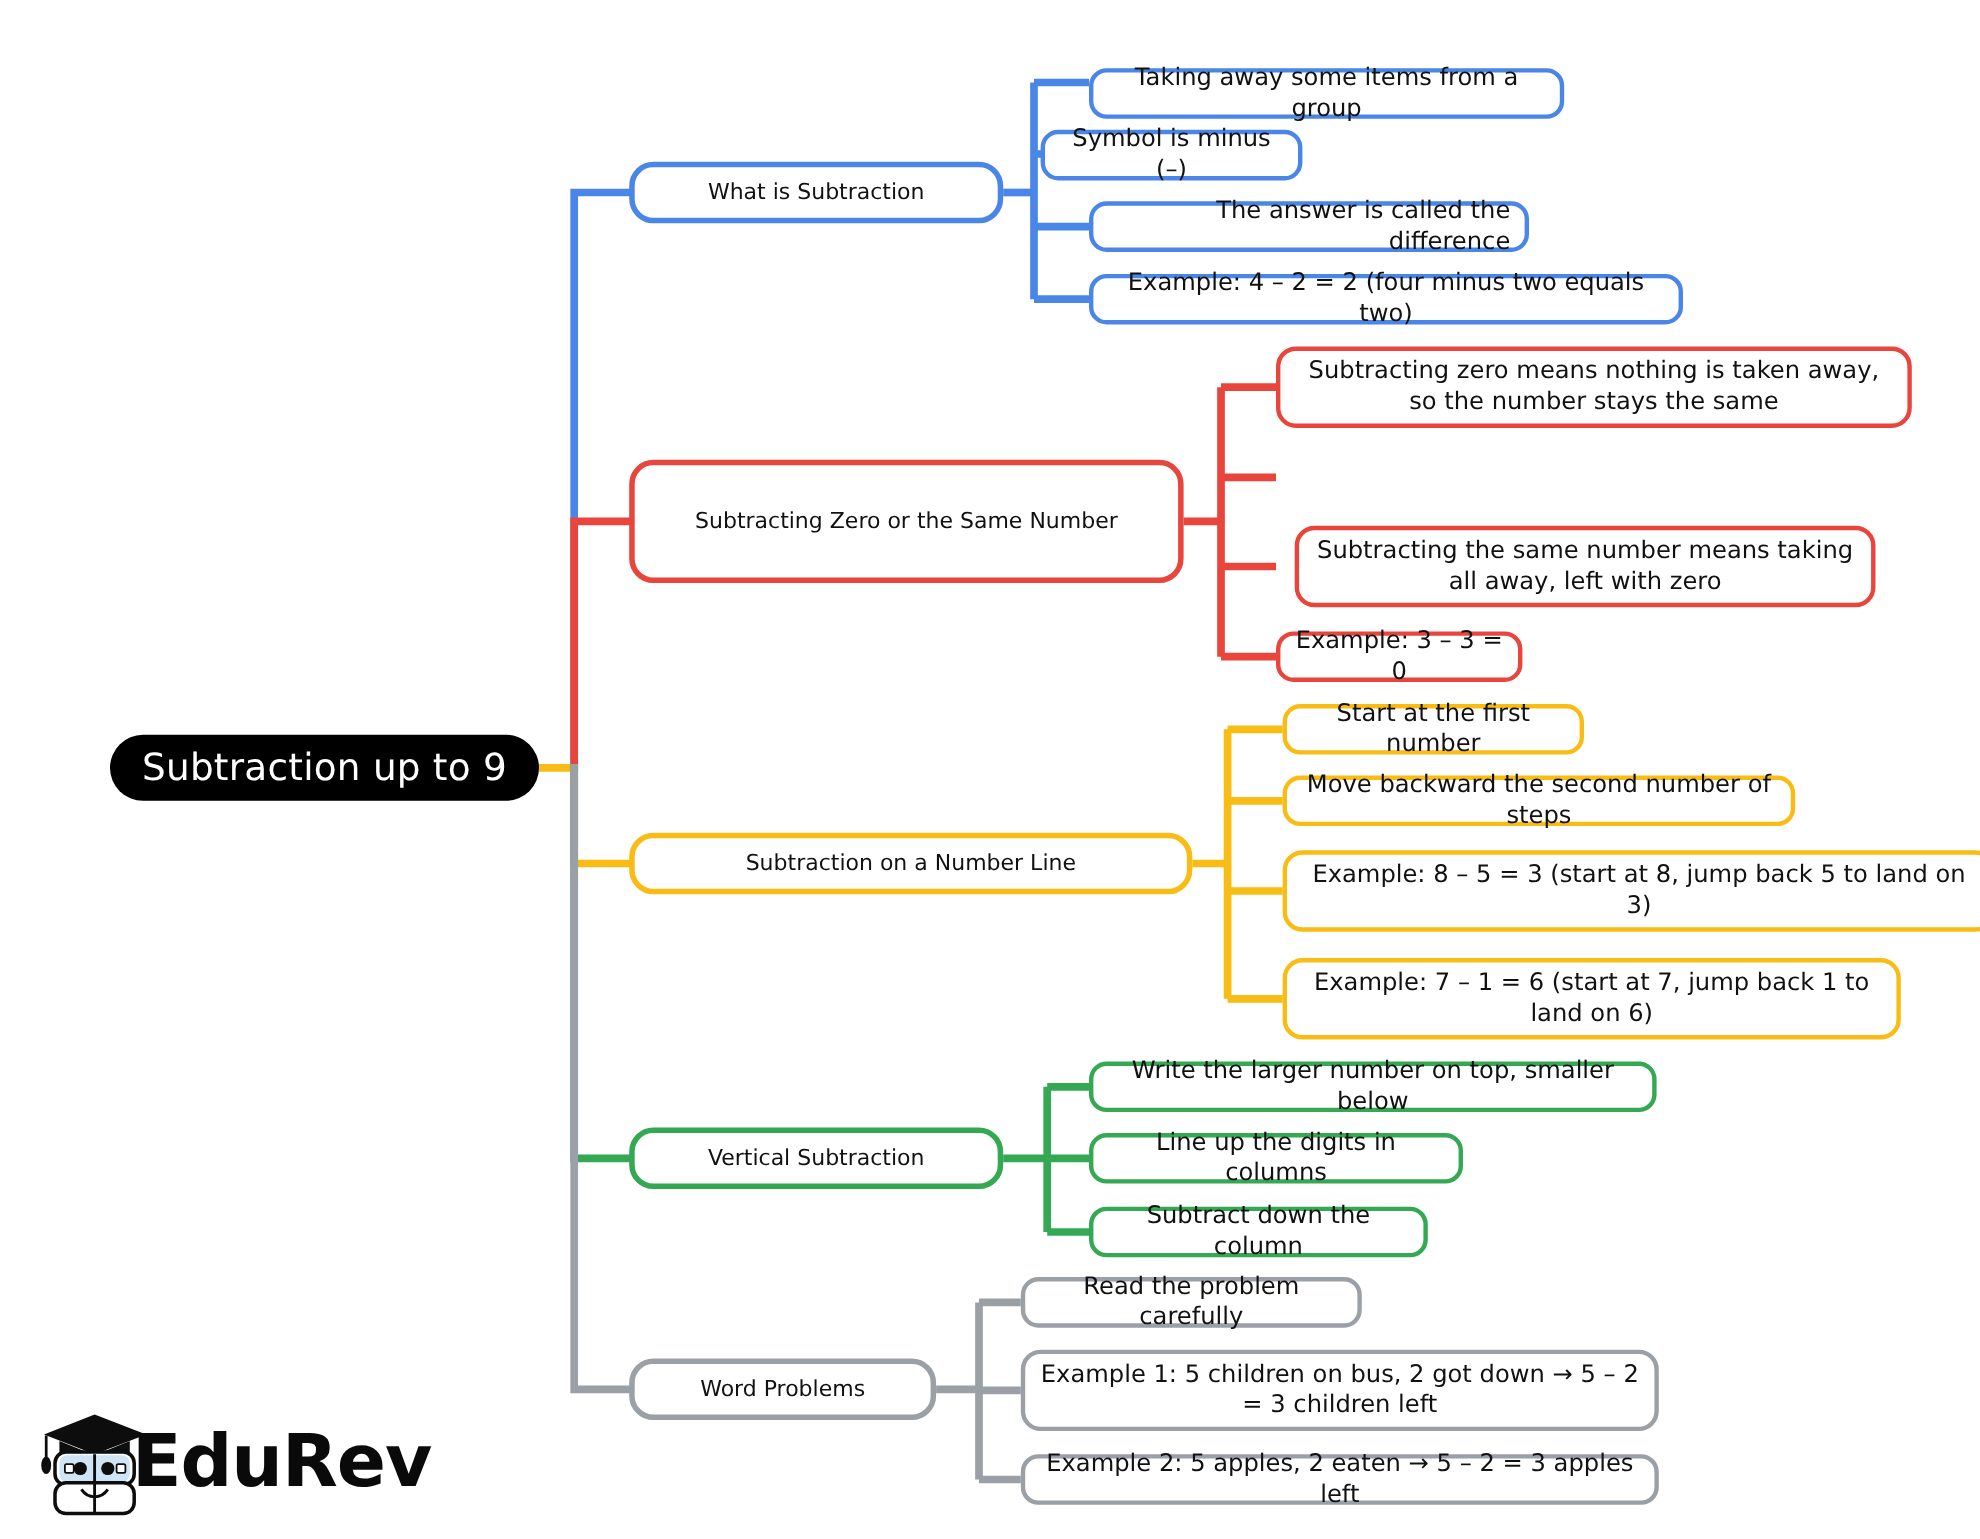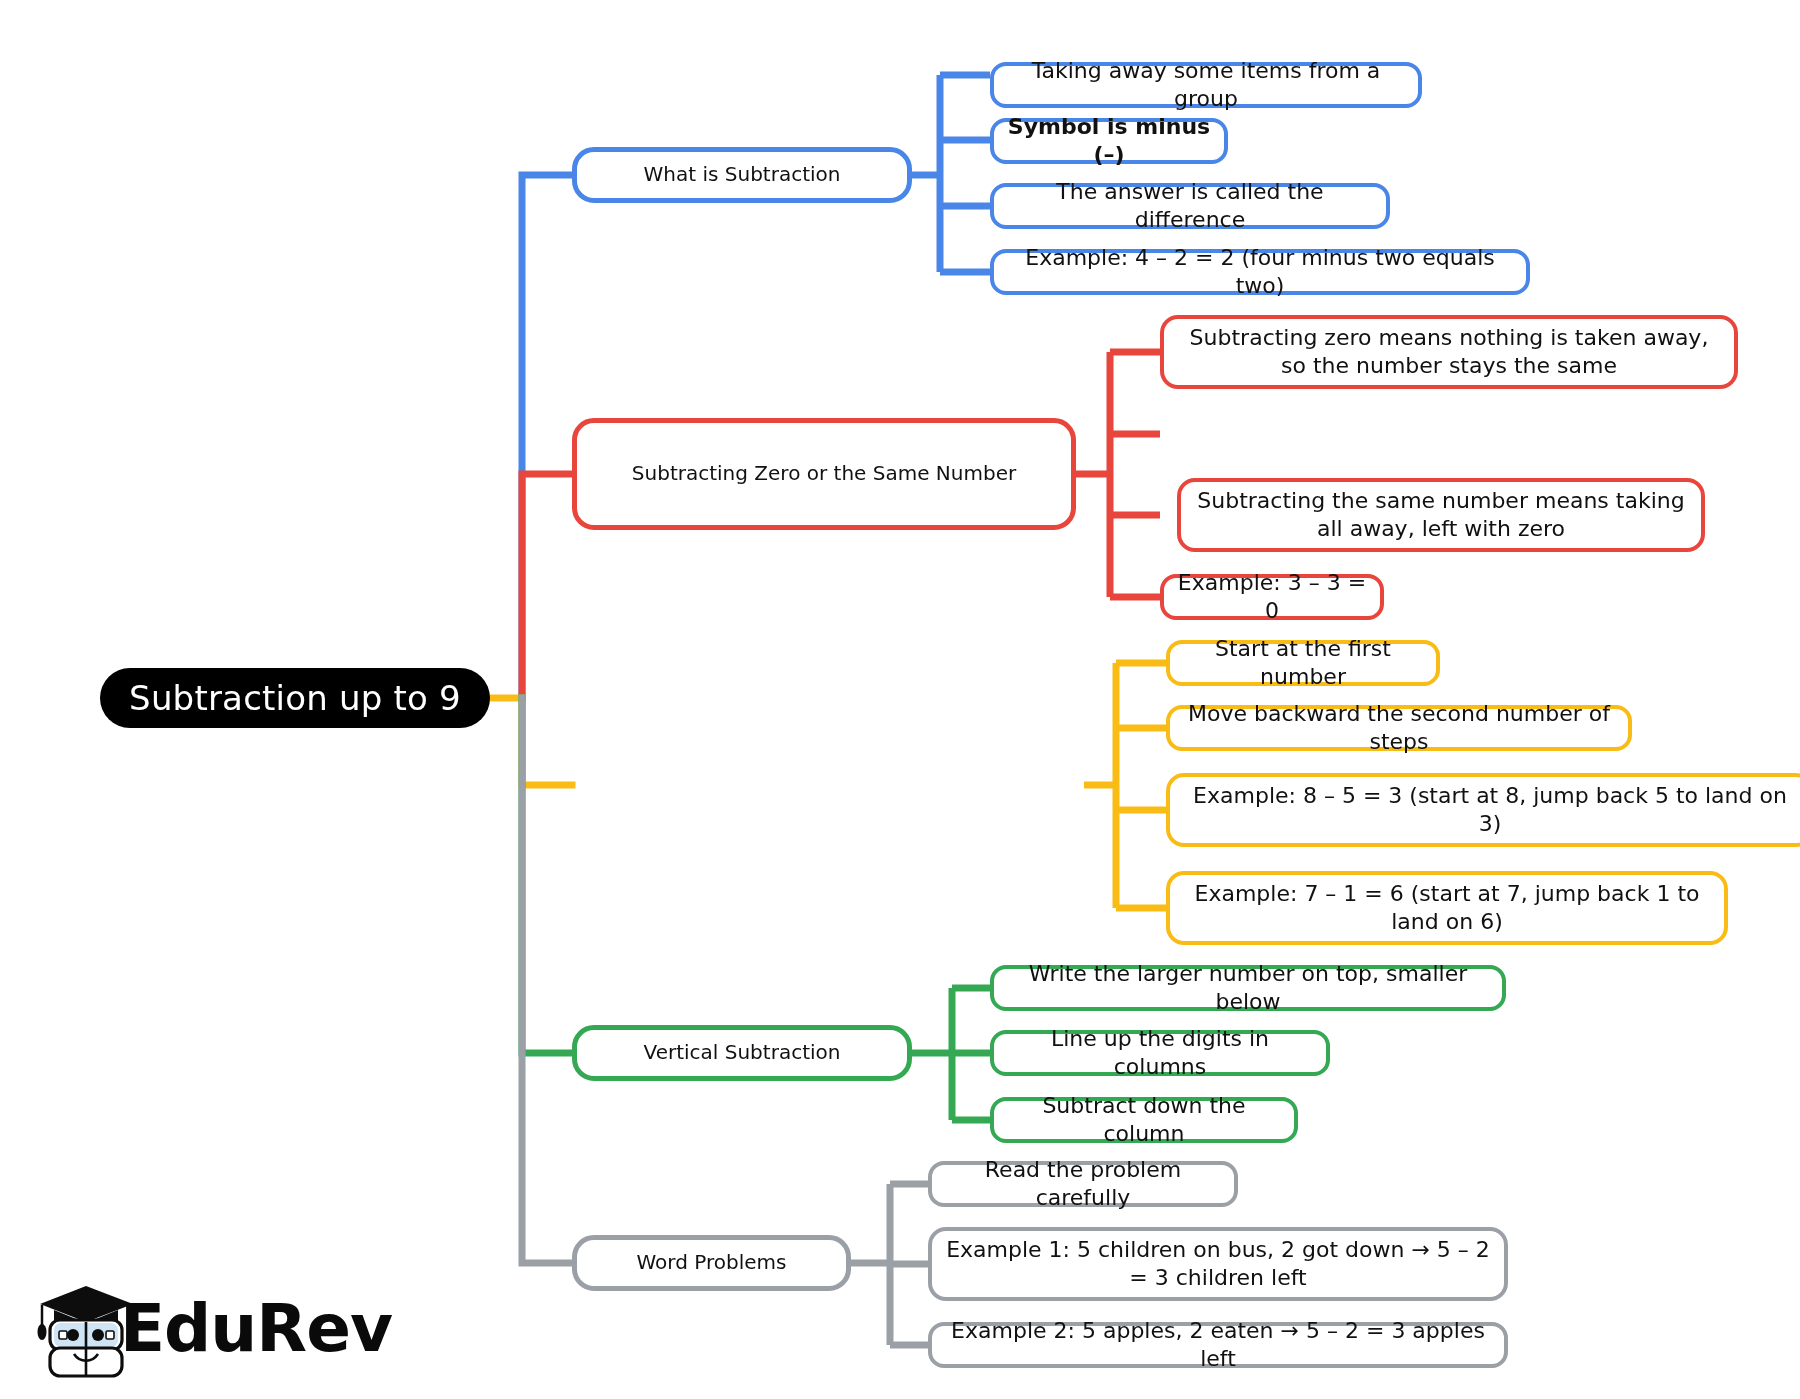--- a/index.html
+++ b/index.html
@@ -140,44 +140,47 @@
     <span>Subtraction up to 9</span>
   </div>
 
   <div class="node branch-node" style="left:572px; top:147px; width:340px; height:56px; border-color:#4a86e8;">
     <span>What is Subtraction</span>
   </div>
 
   <div class="node leaf-node" style="left:990px; top:52px; width:432px; height:46px; border-color:#4a86e8;margin-top:10px;">
     <span>Taking away some items from a group</span>
   </div>
-  <div class="node leaf-node" style="left:990px; top:118px; width:238px; height:46px; border-color:#4a86e8;font-weight:bold;">
+  <div class="node leaf-node" style="left:946px; top:118px; width:238px; height:46px; border-color:#4a86e8;">
     <span>Symbol is minus (–)</span>
   </div>
-  <div class="node leaf-node" style="left:990px; top:183px; width:400px; height:46px; border-color:#4a86e8;">
+  <div class="node leaf-node" style="left:990px; top:183px; width:400px; height:46px; border-color:#4a86e8;text-align:right;">
     <span>The answer is called the difference</span>
   </div>
   <div class="node leaf-node" style="left:990px; top:249px; width:540px; height:46px; border-color:#4a86e8;">
     <span>Example: 4 – 2 = 2 (four minus two equals two)</span>
   </div>
 
   <div class="node branch-node" style="left:572px; top:418px; width:504px; height:112px; border-color:#e8453c;">
     <span>Subtracting Zero or the Same Number</span>
   </div>
 
   <div class="node leaf-node two-line" style="left:1160px; top:315px; width:578px; height:74px; border-color:#e8453c;">
     <span>Subtracting zero means nothing is taken away, so the number stays the same</span>
   </div>
   <div class="node leaf-node two-line" style="left:1160px; top:478px; width:528px; height:74px; border-color:#e8453c;margin-left:17px;">
     <span>Subtracting the same number means taking all away, left with zero</span>
   </div>
   <div class="node leaf-node" style="left:1160px; top:574px; width:224px; height:46px; border-color:#e8453c;">
     <span>Example: 3 – 3 = 0</span>
   </div>
 
+  <div class="node branch-node" style="left:572px; top:757px; width:512px; height:56px; border-color:#f9bc15;">
+    <span>Subtraction on a Number Line</span>
+  </div>
 
   <div class="node leaf-node" style="left:1166px; top:640px; width:274px; height:46px; border-color:#f9bc15;">
     <span>Start at the first number</span>
   </div>
   <div class="node leaf-node" style="left:1166px; top:705px; width:466px; height:46px; border-color:#f9bc15;">
     <span>Move backward the second number of steps</span>
   </div>
   <div class="node leaf-node two-line" style="left:1166px; top:773px; width:648px; height:74px; border-color:#f9bc15;">
     <span>Example: 8 – 5 = 3 (start at 8, jump back 5 to land on 3)</span>
   </div>

